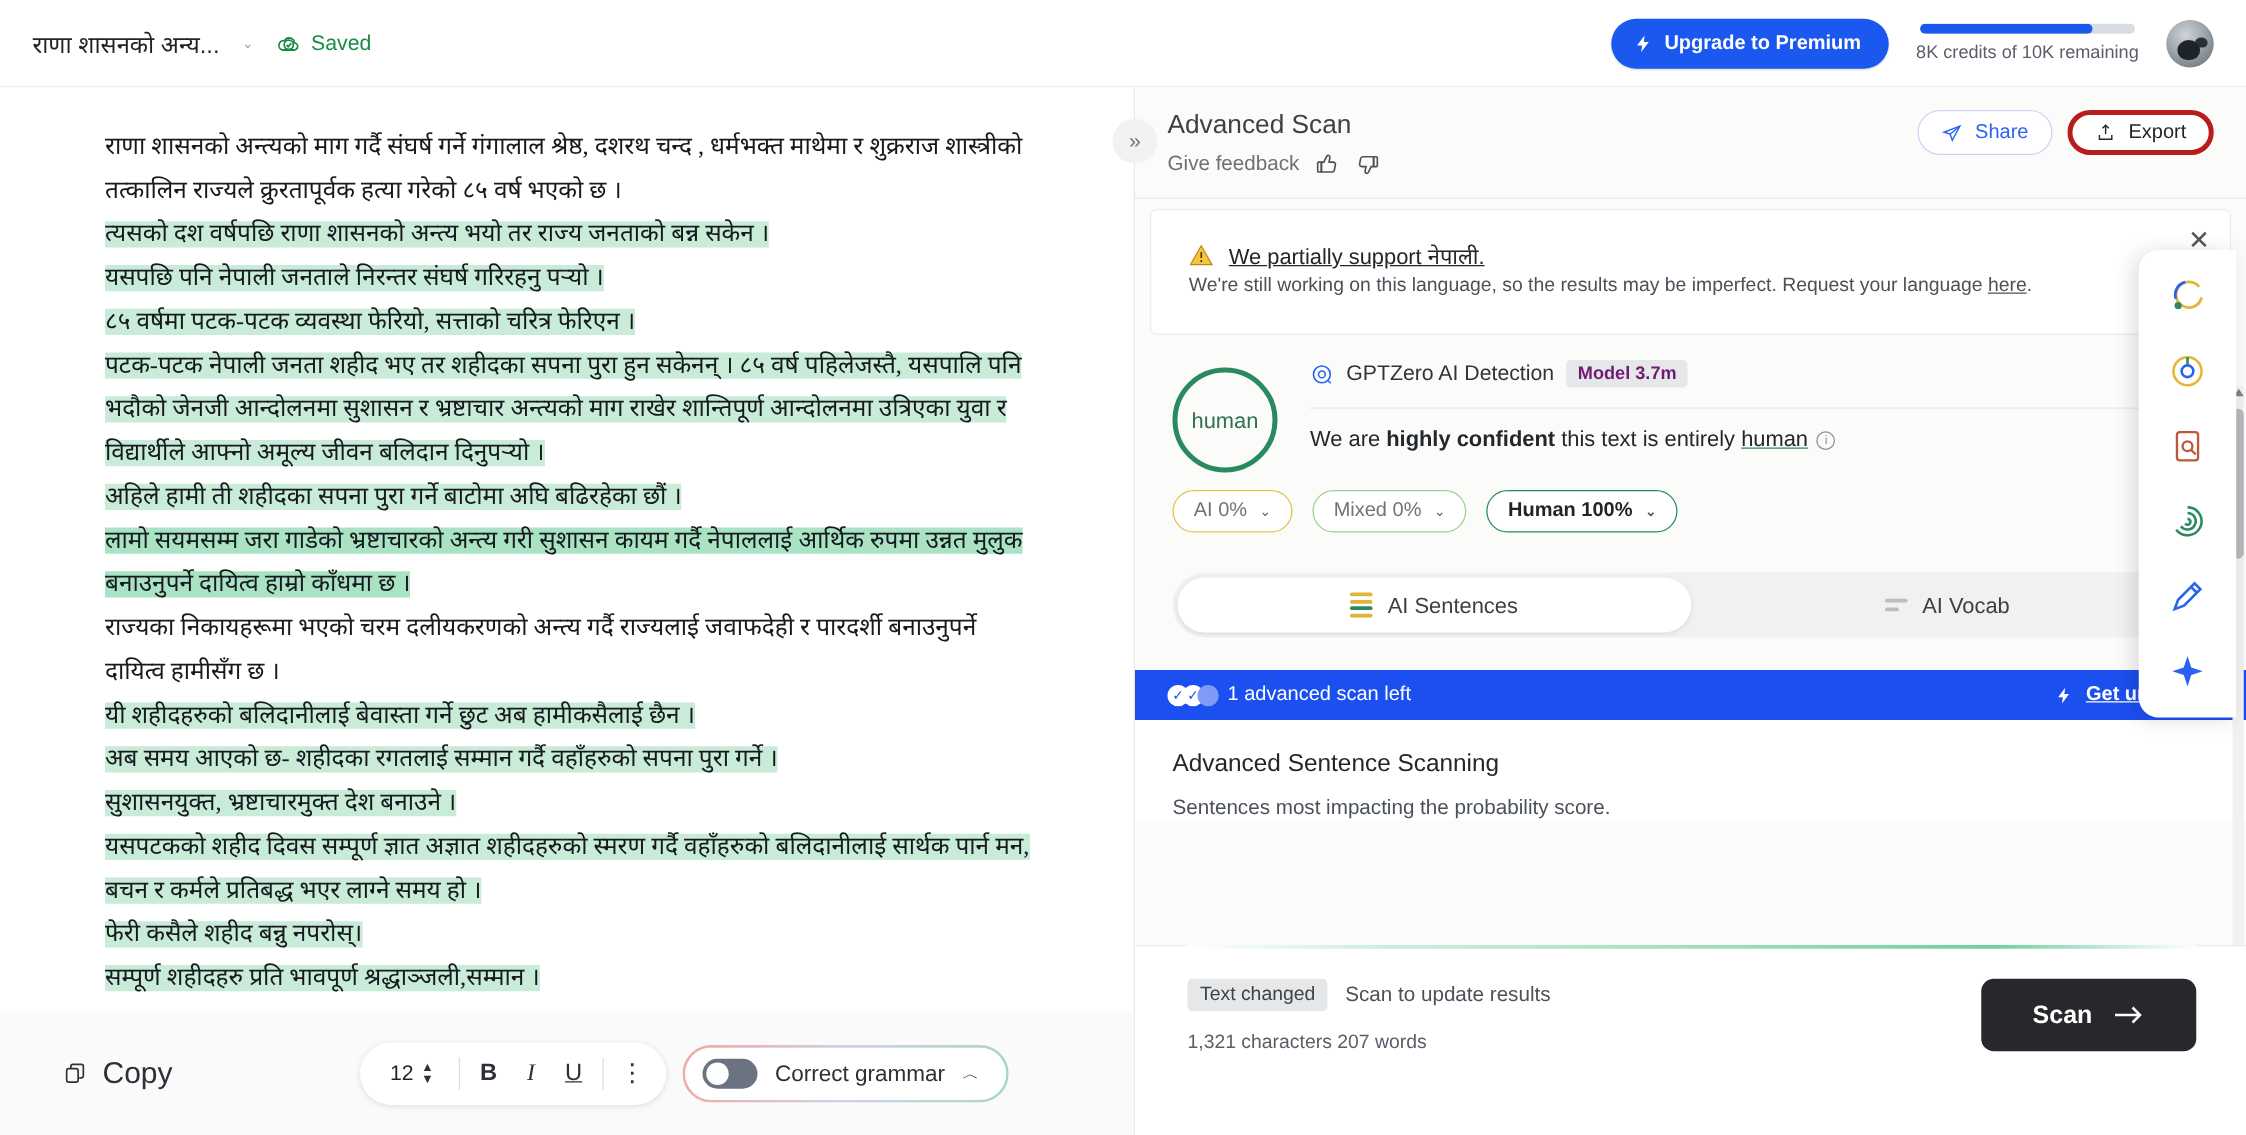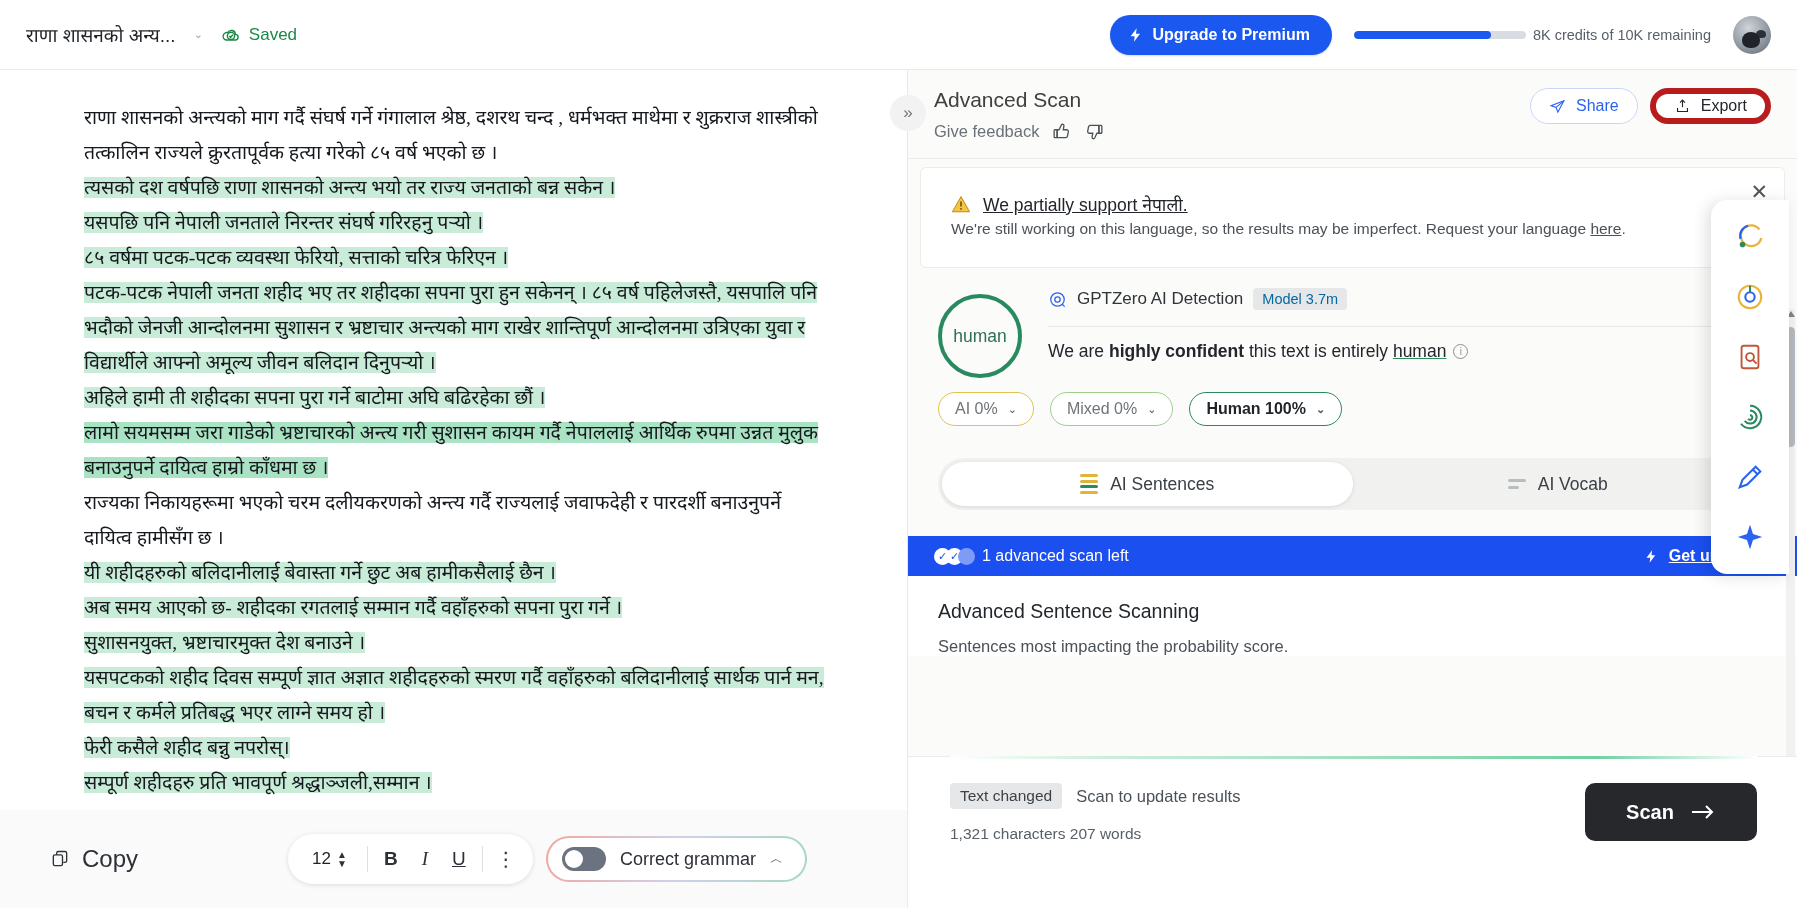--- a/index.html
+++ b/index.html
@@ -36,21 +36,21 @@
     padding-right: 26px;
   }
   .btn-premium {
     display: flex; align-items: center; gap: 9px;
     background: #1b58f0; color: #fff;
     border: none; border-radius: 22px;
     padding: 11px 22px 11px 18px;
     font-size: 16px; font-weight: bold; cursor: pointer;
     box-shadow: 0 1px 2px rgba(0,0,0,.15);
   }
-  .credits { display: flex; flex-direction: row; align-items: center; gap: 7px; }
+  .credits { display: flex; flex-direction: column; align-items: center; gap: 7px; }
   .credit-track {
     width: 172px; height: 8px; border-radius: 5px; background: #d9dde3; overflow: hidden;
   }
   .credit-fill { height: 100%; width: 80%; background: #1b58f0; border-radius: 5px; }
   .credit-label { font-size: 14.5px; color: #585f68; }
   .avatar {
     width: 38px; height: 38px; border-radius: 50%;
     background: radial-gradient(circle at 40% 32%, #cfd4d9 0%, #9aa2ab 48%, #5e666e 100%);
     overflow:hidden; position: relative; cursor: pointer; flex: none;
   }
@@ -147,21 +147,21 @@
   .feedback { margin-top: 9px; display: flex; align-items: center; gap: 12px; }
   .feedback-label { font-size: 16.5px; color: #6b7178; }
   .ic { cursor: pointer; color:#4b5158; display:block; }
   .scan-head-actions { margin-left: auto; display: flex; gap: 12px; padding-right: 26px; }
   .pill-btn {
     display:flex; align-items:center; gap: 10px;
     height: 36px; padding: 0 18px; border-radius: 20px;
     background: #fff; font-size: 16px; cursor: pointer;
   }
   .pill-btn.share { border: 1px solid #c9d6f7; color: #2a63ef; }
-  .pill-btn.export { border: 6px solid #b91c1c; color: #23272c; }
+  .pill-btn.export { border: 4px solid #b91c1c; color: #23272c; }
 
   .scan-scroll { flex: 1; min-height: 0; position: relative; overflow: hidden; }
 
   .lang-card {
     margin: 8px 12px 0 12px; background:#fff;
     border: 1px solid #ececec; border-radius: 6px;
     padding: 24px 30px 26px 30px; position: relative;
   }
   .lang-close {
     position: absolute; right: 16px; top: 12px; font-size: 21px; color: #50565d; cursor: pointer;
@@ -175,22 +175,22 @@
   .result-row { display: flex; align-items: flex-start; gap: 26px; }
   .gauge {
     width: 84px; height: 84px; border-radius: 50%;
     border: 4px solid #2a8a5f; display:flex; align-items:center; justify-content:center;
     font-size: 17.5px; color: #2f6f52; flex: none; margin-top: 6px;
   }
   .result-main { flex: 1; min-width: 0; }
   .brand-row { display:flex; align-items:center; gap: 10px; }
   .brand-name { font-size: 17px; color: #2f343a; }
   .model-badge {
-    font-size: 14.5px; color: #0369a1; background: #e6e7e8;
-    padding: 3px 9px; border-radius: 4px;
+    font-size: 14.5px; color: #701a75; background: #e6e7e8;
+    padding: 3px 9px; border-radius: 4px; font-weight: bold;
   }
   .hr { height: 1px; background: #e9e9e9; margin: 16px 0 14px 0; }
   .verdict { font-size: 17.5px; color: #23272c; }
   .verdict b { font-weight: bold; }
   .verdict u { text-decoration: underline; text-decoration-color:#2a8a5f; }
   .info-i {
     display:inline-flex; align-items:center; justify-content:center;
     width: 15px; height: 15px; border-radius: 50%; border: 1.3px solid #8a9097;
     color:#8a9097; font-size: 10px; margin-left: 7px; vertical-align: 2px; cursor: pointer;
   }

